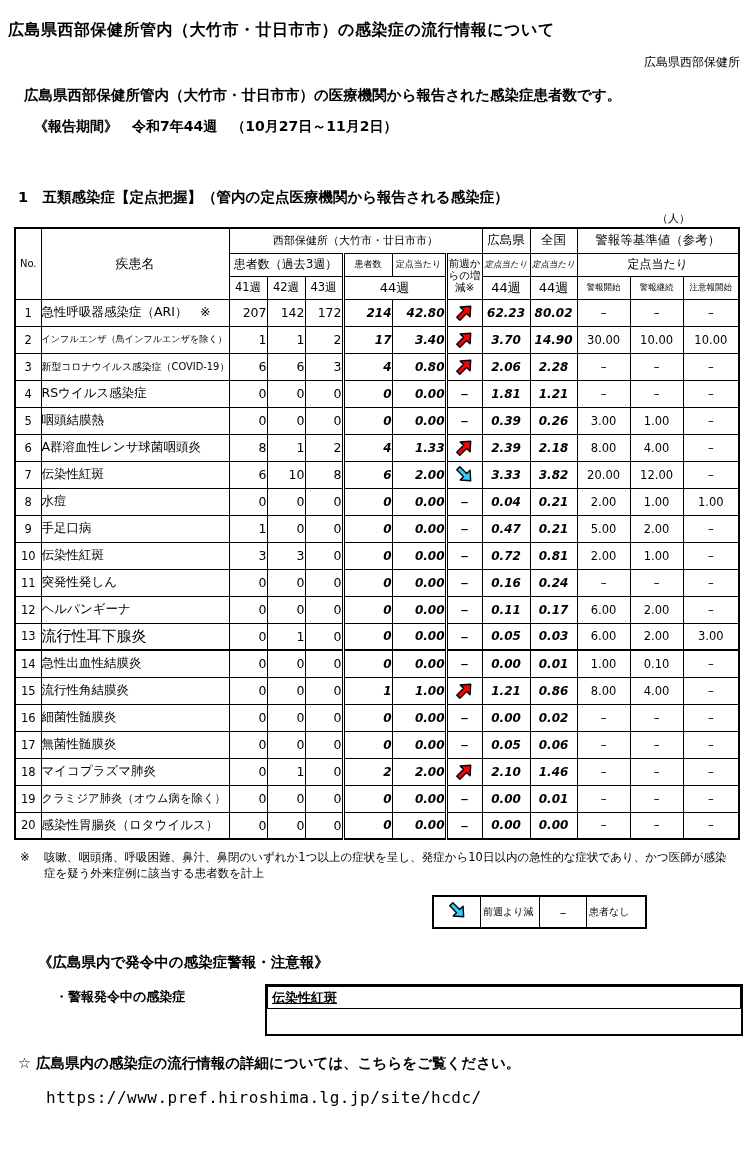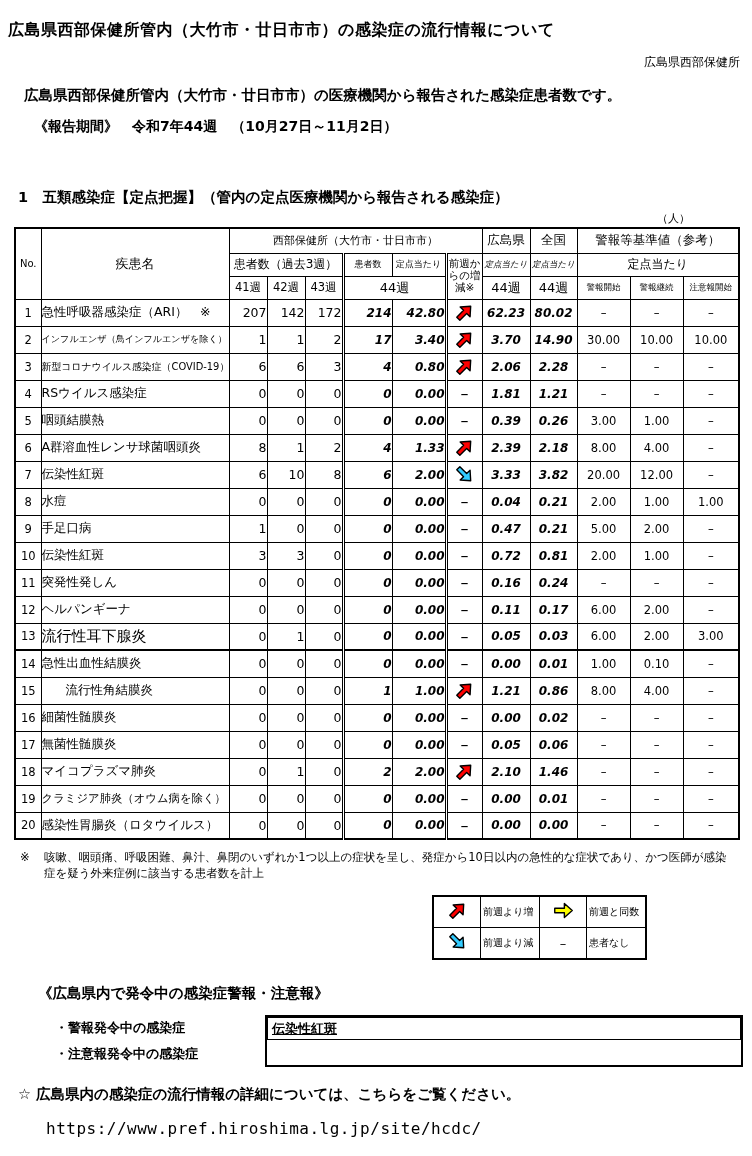--- a/index.html
+++ b/index.html
@@ -338,21 +338,21 @@
         <td class="num b44 dbl-r">0.00</td>
         <td class="ctr trend-cell">–</td>
         <td class="rate">0.00</td>
         <td class="rate">0.01</td>
         <td class="thresh">1.00</td>
         <td class="thresh">0.10</td>
         <td class="thresh">–</td>
       </tr>
       <tr>
         <td class="c-no">15</td>
-        <td class="c-dis" style="font-size: 12.5px; padding-left: 24px;">流行性角結膜炎</td>
+        <td class="c-dis" style="font-size: 12.5px;">流行性角結膜炎</td>
         <td class="num">0</td>
         <td class="num">0</td>
         <td class="num">0</td>
         <td class="num b44 dbl-l">1</td>
         <td class="num b44 dbl-r">1.00</td>
         <td class="ctr trend-cell"><svg width="21" height="21" viewBox="0 0 24 24" style="transform:rotate(-45deg)">
             <path d="M2 9.5 L13 9.5 L13 4 L22 12 L13 20 L13 14.5 L2 14.5 Z" fill="#ff0000" stroke="#000" stroke-width="1.6" stroke-linejoin="round"></path>
           </svg></td>
         <td class="rate">1.21</td>
         <td class="rate">0.86</td>
@@ -441,45 +441,34 @@
 </table>
 
 <div class="footnote">
   <div class="fn-marker">※</div>
   <div class="fn-text">咳嗽、咽頭痛、呼吸困難、鼻汁、鼻閉のいずれか1つ以上の症状を呈し、発症から10日以内の急性的な症状であり、かつ医師が感染症を疑う外来症例に該当する患者数を計上</div>
 </div>
 
 <table class="legend">
   <tbody>
       <tr>
-        <td class="lg-icon"><svg width="21" height="21" viewBox="0 0 24 24" style="transform:rotate(-45deg)">
-            <path d="M2 9.5 L13 9.5 L13 4 L22 12 L13 20 L13 14.5 L2 14.5 Z" fill="#ff0000" stroke="#000" stroke-width="1.6" stroke-linejoin="round"></path>
-          </svg></td>
-        <td class="lg-label">前週より増</td>
-        <td class="lg-icon"><svg width="21" height="21" viewBox="0 0 24 24" style="transform:rotate(0deg)">
-            <path d="M2 9.5 L13 9.5 L13 4 L22 12 L13 20 L13 14.5 L2 14.5 Z" fill="#ffff00" stroke="#000" stroke-width="1.6" stroke-linejoin="round"></path>
-          </svg></td>
-        <td class="lg-label">前週と同数</td>
-      </tr>
-      <tr>
         <td class="lg-icon"><svg width="21" height="21" viewBox="0 0 24 24" style="transform:rotate(45deg)">
             <path d="M2 9.5 L13 9.5 L13 4 L22 12 L13 20 L13 14.5 L2 14.5 Z" fill="#33ccff" stroke="#000" stroke-width="1.6" stroke-linejoin="round"></path>
           </svg></td>
         <td class="lg-label">前週より減</td>
         <td class="lg-icon lg-dash">–</td>
         <td class="lg-label">患者なし</td>
       </tr>
     </tbody>
 </table>
 
 <div class="alerts-heading">《広島県内で発令中の感染症警報・注意報》</div>
 <div class="alerts-row">
   <div class="alerts-labels">
     <div>・警報発令中の感染症</div>
-    <div>・注意報発令中の感染症</div>
   </div>
   <div class="alerts-boxes">
     <div class="alert-box1"><span>伝染性紅斑</span></div>
     <div class="alert-box2"></div>
   </div>
 </div>
 
 <div class="star-line">
   <span>☆</span>
   <span>広島県内の感染症の流行情報の詳細については、こちらをご覧ください。</span>

